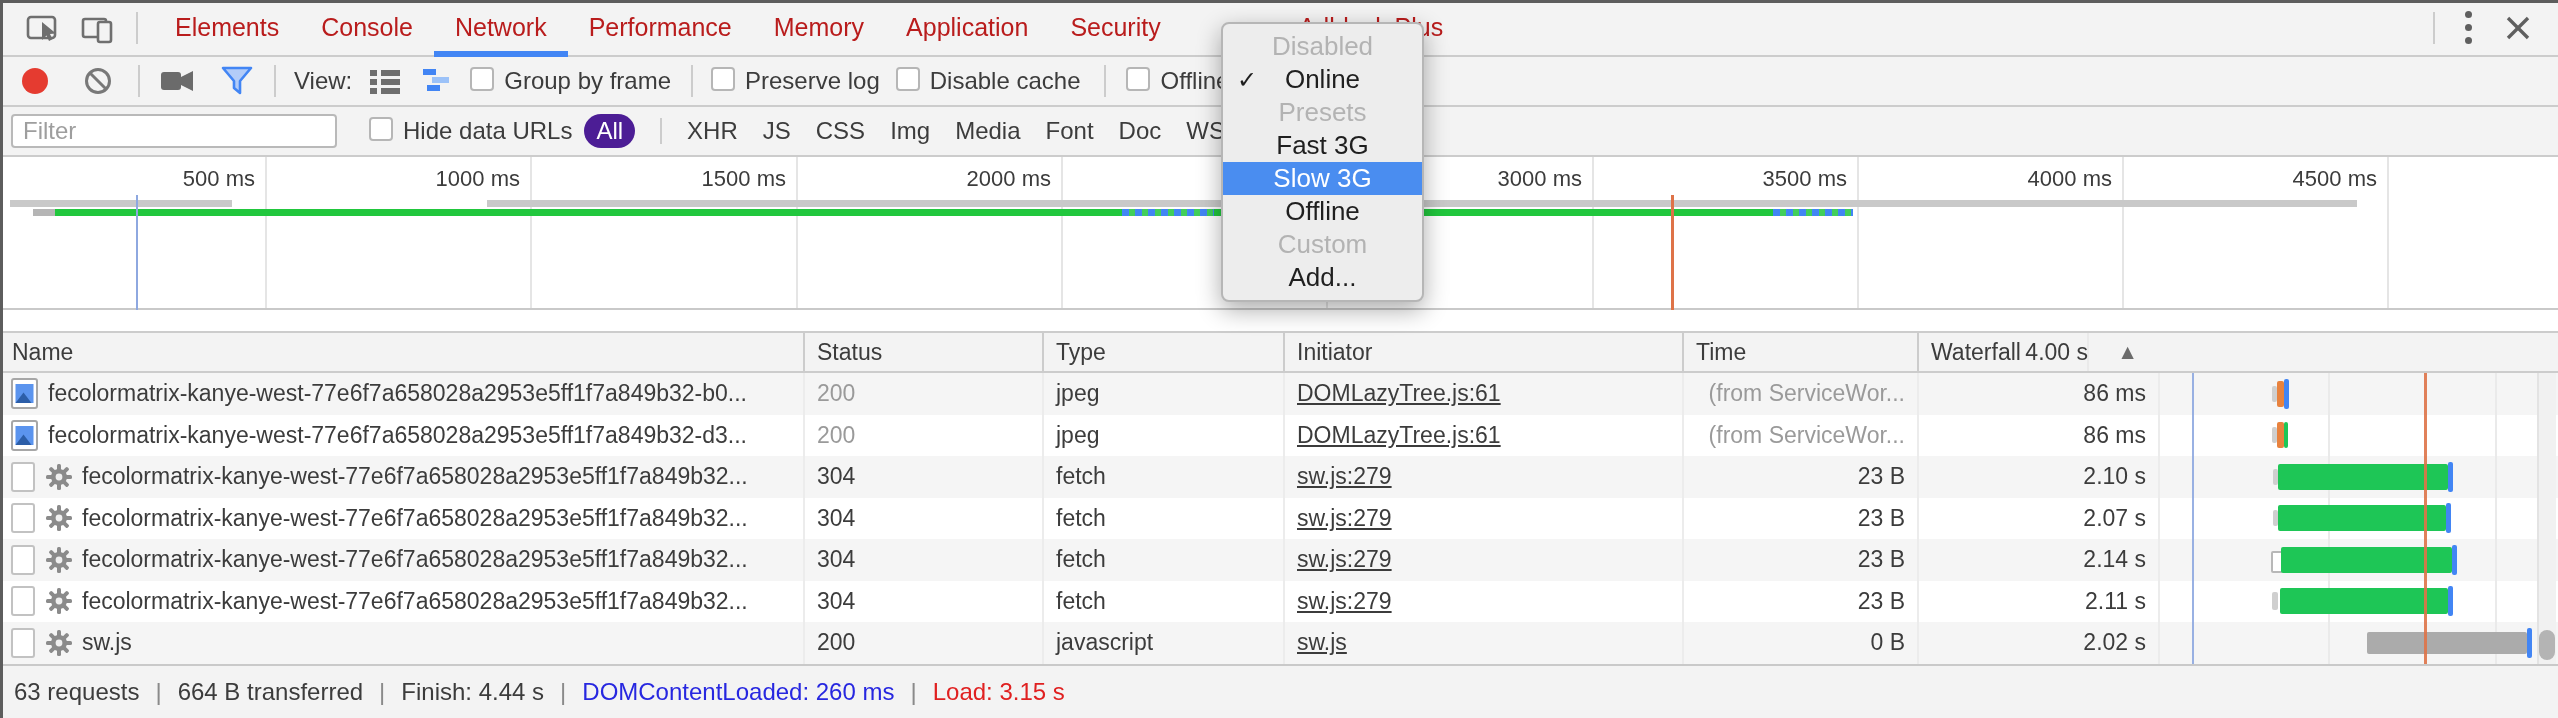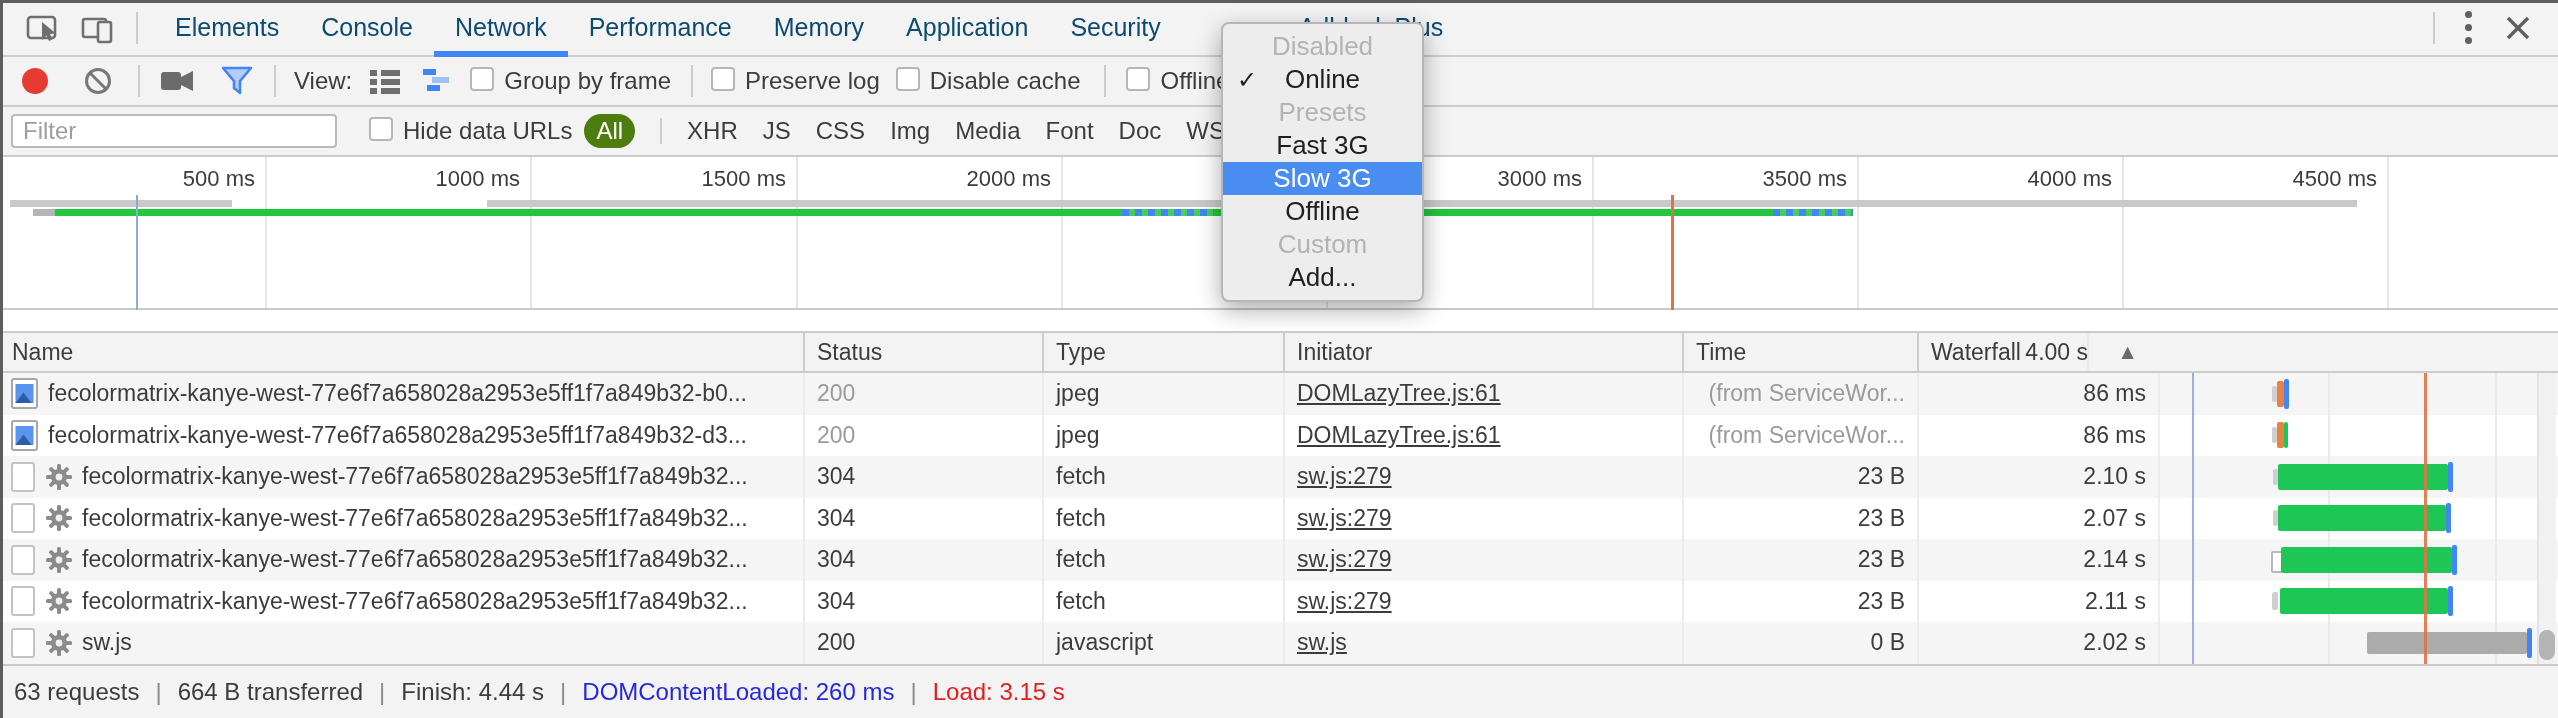--- a/index.html
+++ b/index.html
@@ -17,39 +17,39 @@
     border-bottom:2px solid #ccc;box-sizing:border-box;display:flex;align-items:center;padding-left:11px;font-size:24px}
   .timeline{position:absolute;left:0;top:157px;width:100%;height:174px;background:#fff;overflow:hidden}
   .table{position:absolute;left:0;top:331px;width:100%;height:333px;background:#fff}
   .statusbar{position:absolute;left:0;top:664px;width:100%;height:54px;background:#f3f3f3;
     border-top:2px solid #c9c9c9;box-sizing:border-box;display:flex;align-items:center;padding-left:14px;gap:16px;font-size:24px}
 
   
   .tb-icon{width:38px;height:38px;display:inline-flex;align-items:center;justify-content:center;margin-right:18px}
   .vsep{width:2px;height:32px;background:#ccc;display:inline-block}
   .tabs{display:flex;height:100%;margin-left:16px}
-  .tab{position:relative;display:flex;align-items:center;height:100%;padding:0 21px;font-size:25px;color:#0c4a6e}
+  .tab{position:relative;display:flex;align-items:center;height:100%;padding:0 21px;font-size:25px;color:#b91c1c}
   .tab.active::after{content:"";position:absolute;left:0;right:0;bottom:-2px;height:6px;background:var(--accent)}
   .tabbar-right{margin-left:auto;display:flex;align-items:center;gap:26px;padding-right:24px}
   .kebab{display:flex;flex-direction:column;gap:6px;padding:4px}
   .kebab i{width:7px;height:7px;border-radius:50%;background:#5f5f5f}
 
   
   .rec{width:26px;height:26px;border-radius:50%;background:#e53b30;margin:0 34px 0 6px}
   .ico{display:inline-flex;align-items:center;justify-content:center}
   .tb-check{display:inline-flex;gap:10px}
   .cb{width:24px;height:24px;border:2px solid #b6b6b6;border-radius:4px;background:#fff;box-sizing:border-box;flex:none}
 
   
   .filter-input{width:326px;height:34px;border:2px solid #b9b9b9;border-radius:4px;font-size:24px;
     padding:0 10px;font-family:"Liberation Sans",sans-serif;color:#3c3c3c;box-sizing:border-box;background:#fff}
   .filter-input::placeholder{color:#9e9e9e}
   .ftypes{display:flex;align-items:center;gap:25px;margin-left:12px}
   .ftype{color:#3c3c3c}
-  .fpill{background:#4d7c0f;color:#fff;border-radius:999px;padding:3px 12px}
+  .fpill{background:#4c1d95;color:#fff;border-radius:999px;padding:3px 12px}
 
   
   .gridline{position:absolute;top:0;height:151px;width:2px;background:#e5e5e5}
   .tick-label{position:absolute;top:9px;font-size:22px;color:#3c3c3c}
   .tl-bottom{position:absolute;left:0;right:0;top:151px;height:2px;background:#c9c9c9}
   .blk{position:absolute}
   .blk.dash{background:repeating-linear-gradient(90deg,#4285f4 0 7px,rgba(255,255,255,.15) 7px 13px)}
 
   
   .tr{display:grid;height:41.5px;align-items:stretch}

